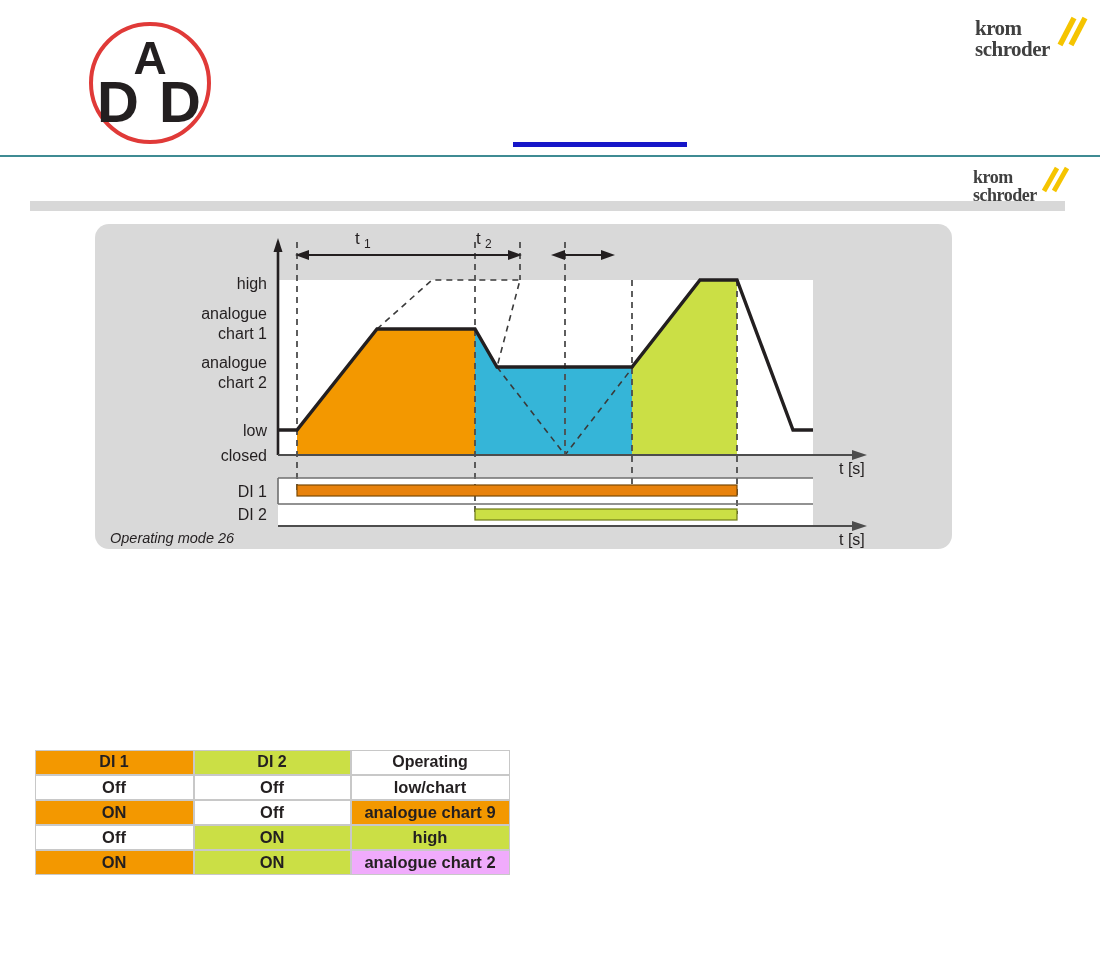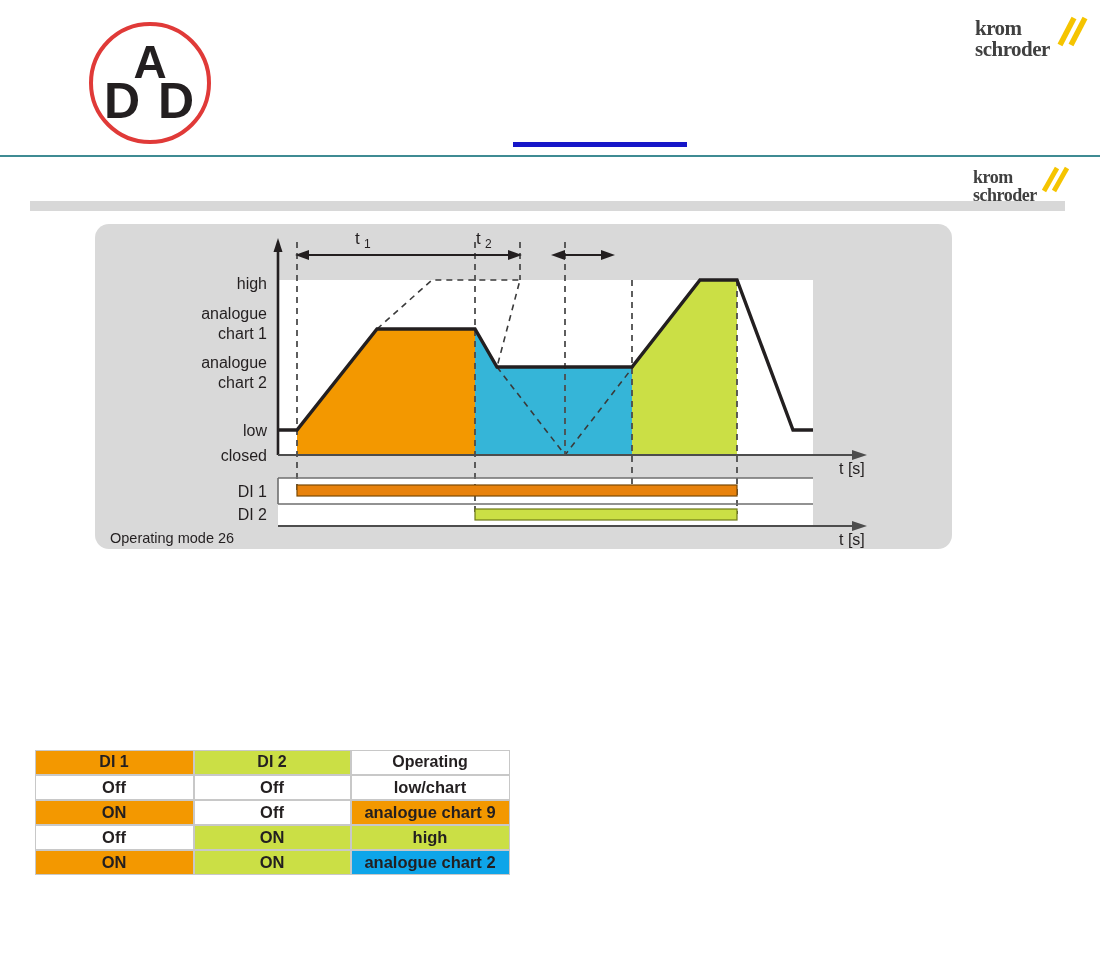--- a/index.html
+++ b/index.html
@@ -36,21 +36,21 @@
     display: flex;
     flex-direction: column;
     align-items: center;
     justify-content: center;
     color: #231f20;
     font-weight: bold;
     font-family: "Liberation Sans", sans-serif;
     line-height: 0.82;
   }
   .add-stamp .row-a { font-size: 46px; letter-spacing: 0px; }
-  .add-stamp .row-dd { font-size: 50px; letter-spacing: 2px; }
+  .add-stamp .row-dd { font-size: 58px; letter-spacing: 2px; }
 
   .brand {
     position: absolute;
     font-family: Liberation Serif, serif;
     font-weight: bold;
     color: #404040;
     line-height: 1.02;
     letter-spacing: -0.5px;
   }
   .brand .slashes {
@@ -97,20 +97,21 @@
     background: #d9d9d9;
     border-radius: 14px;
   }
   .figure svg { display: block; }
 
   .fig-caption {
     position: absolute;
     left: 110px;
     top: 530px;
     font-size: 14.5px;
+    font-style: italic;
     color: #231f20;
     font-family: "Liberation Sans", sans-serif;
   }
 
   
   .di-table {
     position: absolute;
     left: 34px;
     top: 749px;
     border-collapse: collapse;
@@ -128,21 +129,21 @@
     white-space: nowrap;
     font-weight: bold;
   }
   .di-table th { font-weight: bold; font-size: 16px; }
   .col-di1 { width: 150px; }
   .col-di2 { width: 148px; }
   .col-pos { width: 150px; }
 
   .c-orange { background: #f39800; }
   .c-green  { background: #cbdf45; }
-  .c-cyan   { background: #0ea5e9; }
+  .c-cyan   { background: #f0abfc; }
   .c-white  { background: #ffffff; }
 </style>
 </head>
 <body>
 
 <div class="add-stamp">
   <div class="ring"></div>
   <div class="letters">
     <div class="row-a">A</div>
     <div class="row-dd">D D</div>

